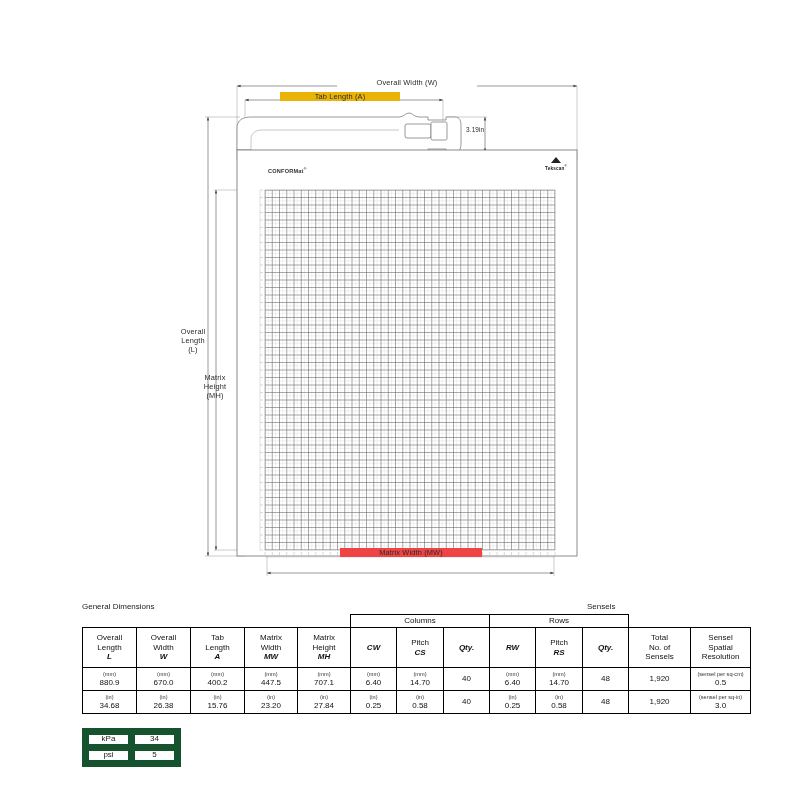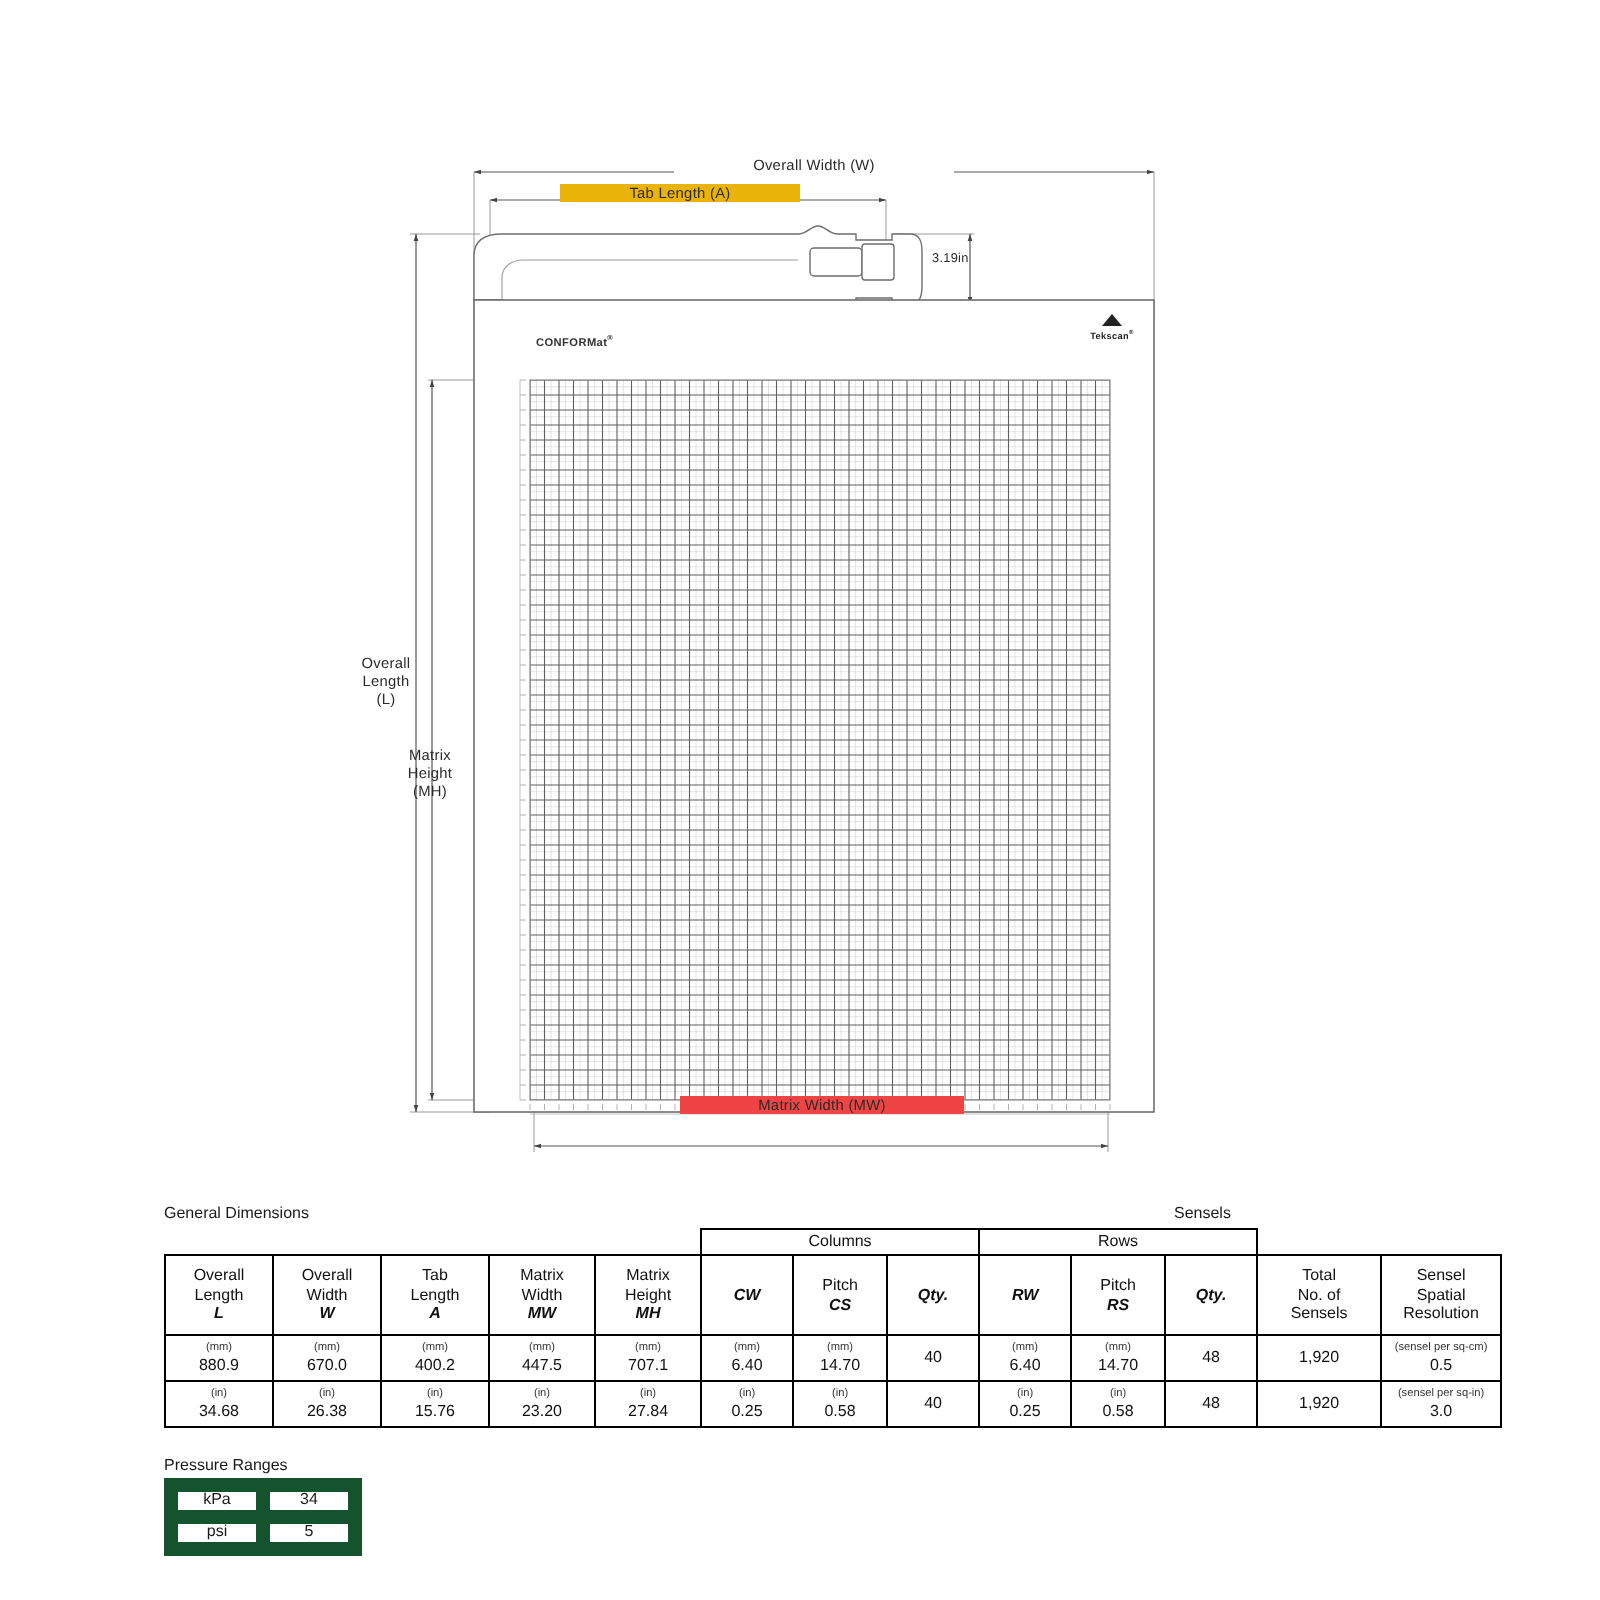--- a/index.html
+++ b/index.html
@@ -682,21 +682,20 @@
             </td>
         <td class="val">
           <span class="unit">(sensel per sq-in)</span>
           <span class="num">3.0</span>
             </td>
       </tr>
     </tbody>
       </table>
 
     <div style="margin-left:82px; margin-top:14px;">
-      <div class="pr-title">Pressure Ranges</div>
       <table class="pressure" style="width:92px;">
         <colgroup>
             <col style="width:46px">
             <col style="width:46px">
           </colgroup>
         <tbody id="pressure-body">
             <tr>
               <td>kPa</td>
               <td>34</td>
             </tr>

